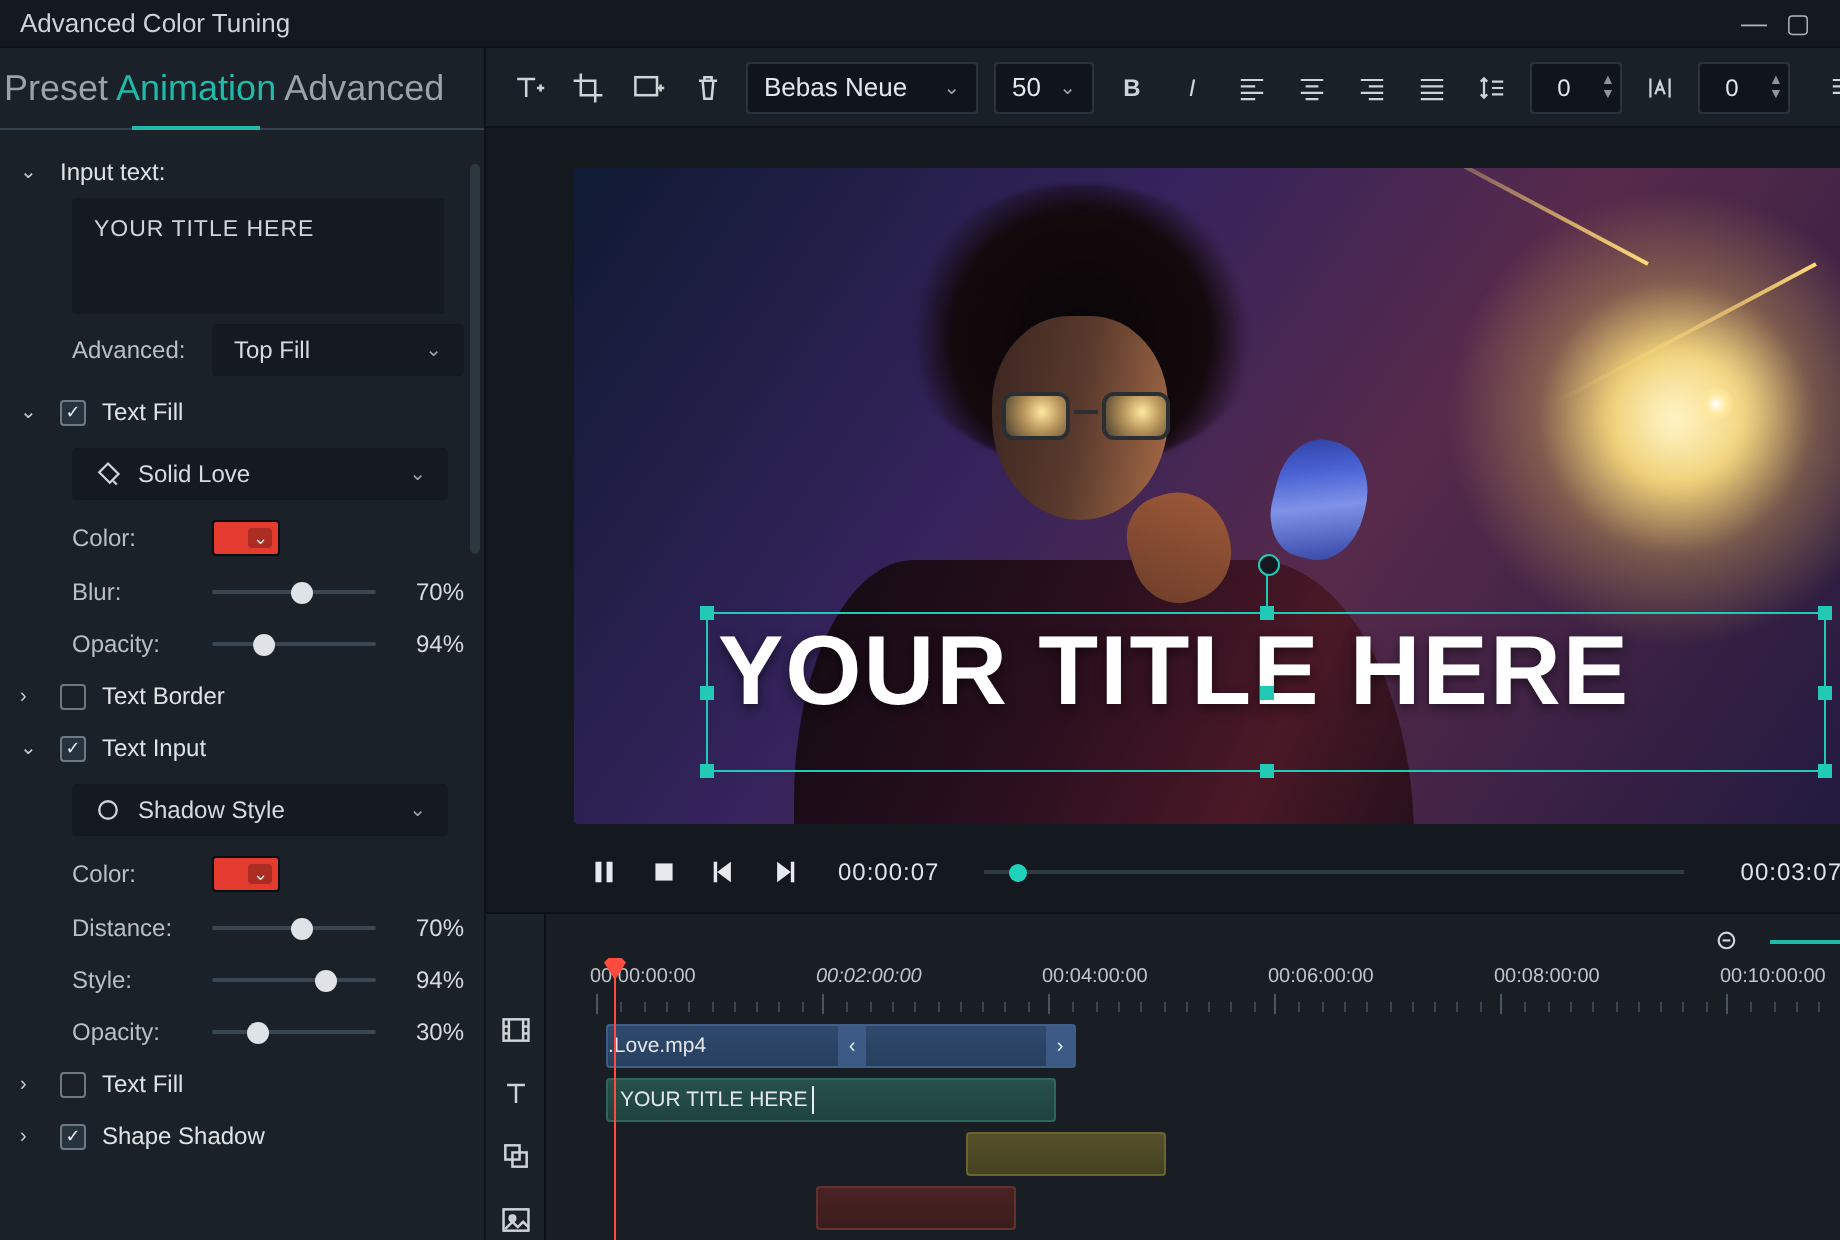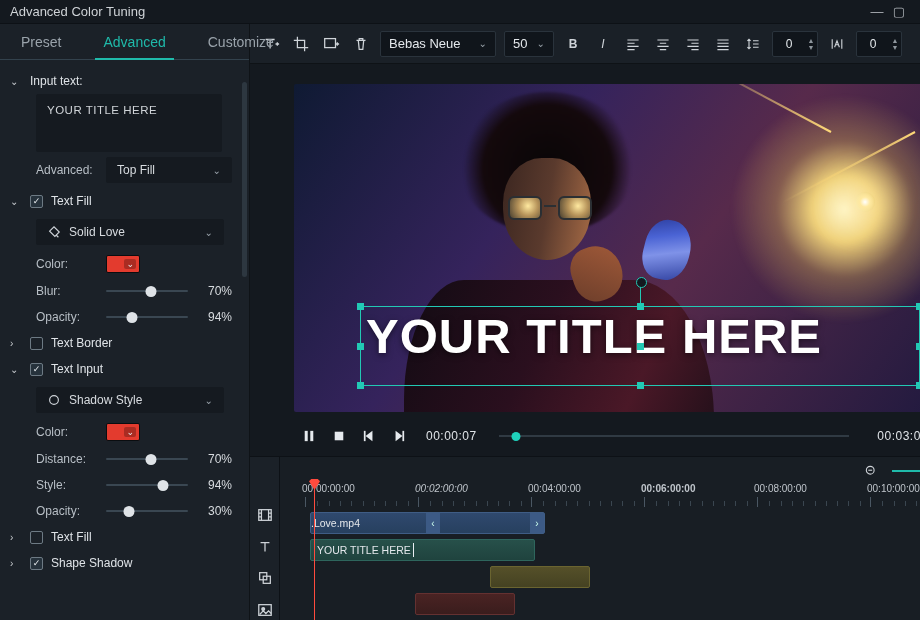--- a/index.html
+++ b/index.html
@@ -34,23 +34,23 @@
     flex-direction: column;
     position: relative;
   }
   .right { flex: 1; display: flex; flex-direction: column; }
   
   .tabs {
     display: flex;
     border-bottom: 1.5px solid #33424d;
   }
   .tab {
-    padding: 10px 21px 9px;
+    padding: 10px 2px 9px;
     color: #9aa3ab;
-    font-size: 14px;
+    font-size: 18px;
     position: relative;
   }
   .tab.active { color: #1fbaaa; }
   .tab.active::after {
     content: ""; position: absolute; left: 12%; right: 12%; bottom: -1px;
     height: 2px; background: #1fbaaa;
   }
   
   .panel {
     flex: 1;
@@ -288,22 +288,22 @@
   <span class="winbtn">—</span>
   <span class="winbtn">▢</span>
 </div>
 
 <div class="main">
 
   <div class="sidebar">
 
     <div class="tabs">
       <div class="tab">Preset</div>
-      <div class="tab active">Advanced</div>
-      <div class="tab">Customize</div>
+      <div class="tab active">Animation</div>
+      <div class="tab">Advanced</div>
     </div>
 
     <div class="thin-scroll">
         <div class="thumb"></div>
       </div>
 
     <div class="panel">
     <div class="panel-inner">
 
       <div class="section-head">
@@ -623,21 +623,21 @@
                 <path d="M5.5 8h5"></path>
               </svg>
             </span>
           <div class="zoom-track"></div>
         </div>
 
         <div class="ruler" id="ruler">
             <div class="maj" style="left: 30px;">00:00:00:00</div>
             <div class="maj" style="left: 143px; font-style: italic;">00:02:00:00</div>
             <div class="maj" style="left: 256px;">00:04:00:00</div>
-            <div class="maj" style="left: 369px; font-weight: bold;">00:06:00:00</div>
+            <div class="maj" style="left: 369px;">00:06:00:00</div>
             <div class="maj" style="left: 482px;">00:08:00:00</div>
             <div class="maj" style="left: 595px;">00:10:00:00</div>
             <div class="tick" style="left: 41.3px;"></div>
             <div class="tick" style="left: 52.6px;"></div>
             <div class="tick" style="left: 63.9px;"></div>
             <div class="tick" style="left: 75.2px;"></div>
             <div class="tick" style="left: 86.5px;"></div>
             <div class="tick" style="left: 97.8px;"></div>
             <div class="tick" style="left: 109.1px;"></div>
             <div class="tick" style="left: 120.4px;"></div>

